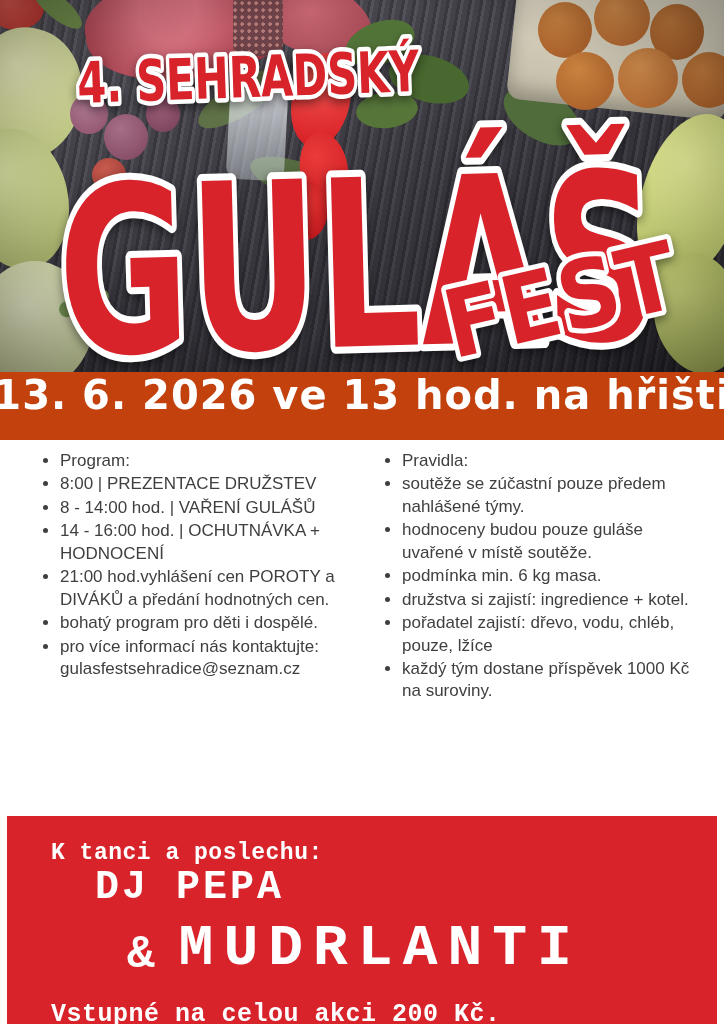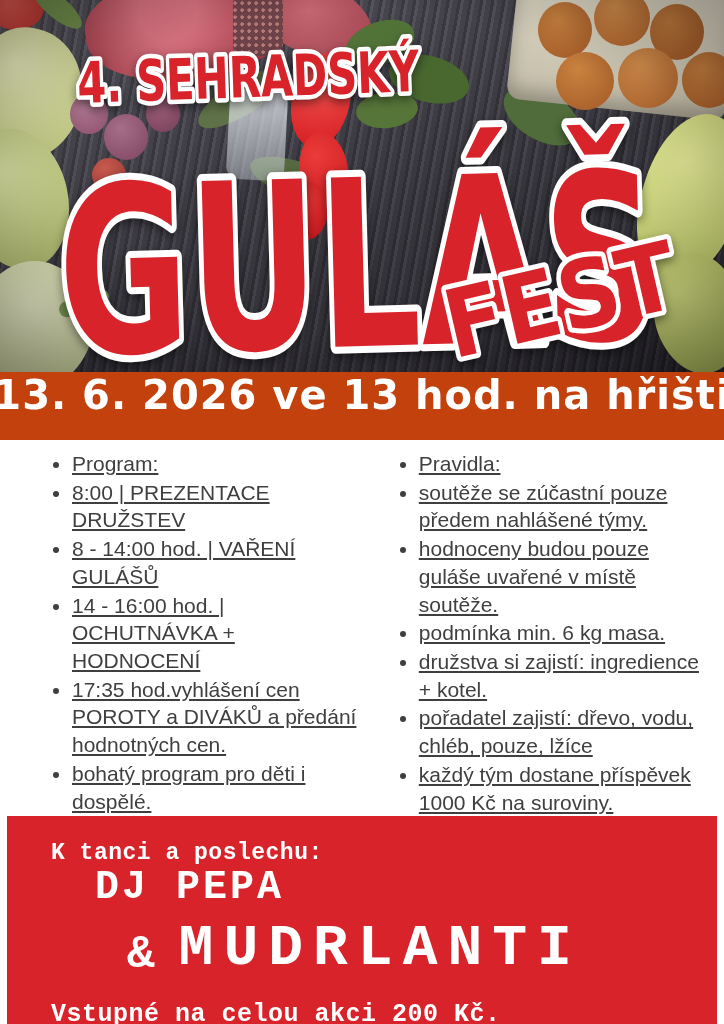--- a/index.html
+++ b/index.html
@@ -22,21 +22,21 @@
   
   .date-banner{position:absolute;left:0;top:372px;width:724px;height:68px;background:#c2410c;
     display:flex;justify-content:center;}
   .date-banner span{color:#ffffff;font-family:"DejaVu Sans","Liberation Sans",sans-serif;
     font-weight:bold;font-size:40px;letter-spacing:1px;white-space:nowrap;}
 
   
   .content{position:absolute;left:0;top:436px;width:724px;display:flex;gap:14px;
     padding:14px 18px 0 36px;box-sizing:border-box;color:#3f3f3f;}
   .content ul{margin:0;padding:0 0 0 20px;list-style:disc;width:330px;}
-  .content li{font-size:21px;line-height:1.32;margin:0 0 1px 16px;text-decoration:underline;}
+  .content li{font-size:17px;line-height:1.32;margin:0 0 1px 4px;}
 
   
   .footer{position:absolute;left:7px;right:7px;top:816px;height:229px;background:#d8232b;color:#ffffff;
     font-family:Liberation Mono, monospace;font-weight:bold;}
   .f-intro{position:absolute;left:44px;top:24px;font-size:23px;letter-spacing:.5px;}
   .f-dj{position:absolute;left:88px;top:52px;font-size:40px;letter-spacing:3px;line-height:1;}
   .f-band-row{position:absolute;left:120px;top:104px;line-height:1;display:flex;align-items:flex-end;}
   .f-amp{font-size:46px;line-height:1;}
   .f-band{font-size:58px;letter-spacing:10px;line-height:1;margin-left:24px;}
   .f-admission{position:absolute;left:44px;top:184px;font-size:25px;letter-spacing:.5px;}
@@ -92,21 +92,21 @@
   <div class="date-banner">
     <span>13. 6. 2026 ve 13 hod. na hřišti</span>
   </div>
 
   <main class="content">
     <ul>
       <li>Program:</li>
       <li>8:00 | PREZENTACE DRUŽSTEV</li>
       <li>8 - 14:00 hod. | VAŘENÍ GULÁŠŮ</li>
       <li>14 - 16:00 hod. | OCHUTNÁVKA + HODNOCENÍ</li>
-      <li>17:35 hod.vyhlášení cen POROTY a DIVÁKŮ a předání hodnotných cen.</li>
+      <li>21:00 hod.vyhlášení cen POROTY a DIVÁKŮ a předání hodnotných cen.</li>
       <li>bohatý program pro děti i dospělé.</li>
       <li>pro více informací nás kontaktujte: gulasfestsehradice@seznam.cz</li>
     </ul>
     <ul>
       <li>Pravidla:</li>
       <li>soutěže se zúčastní pouze předem nahlášené týmy.</li>
       <li>hodnoceny budou pouze guláše uvařené v místě soutěže.</li>
       <li>podmínka min. 6 kg masa.</li>
       <li>družstva si zajistí: ingredience + kotel.</li>
       <li>pořadatel zajistí: dřevo, vodu, chléb, pouze, lžíce</li>

